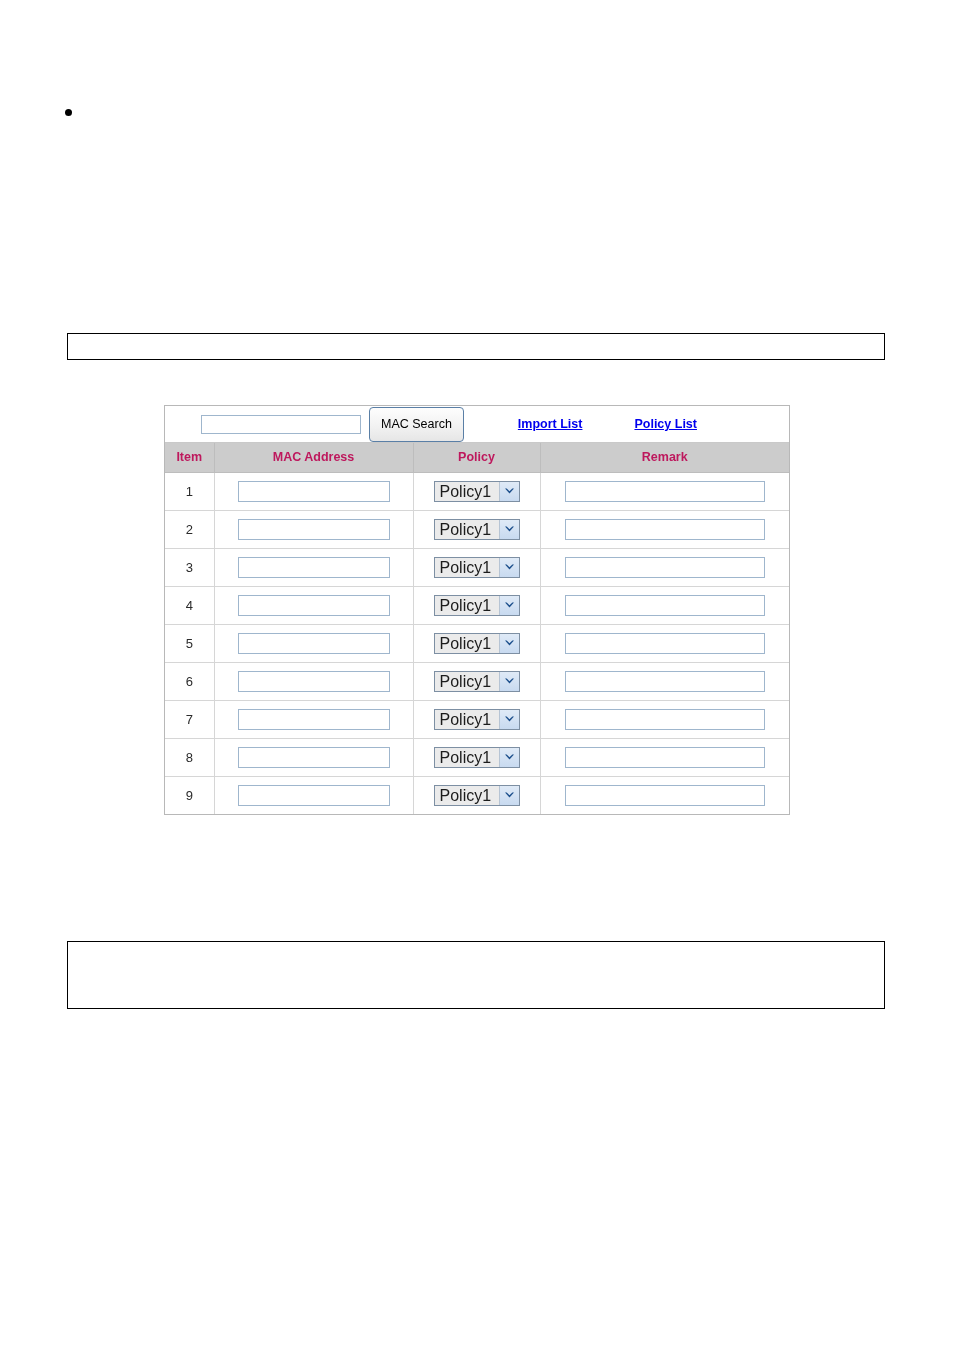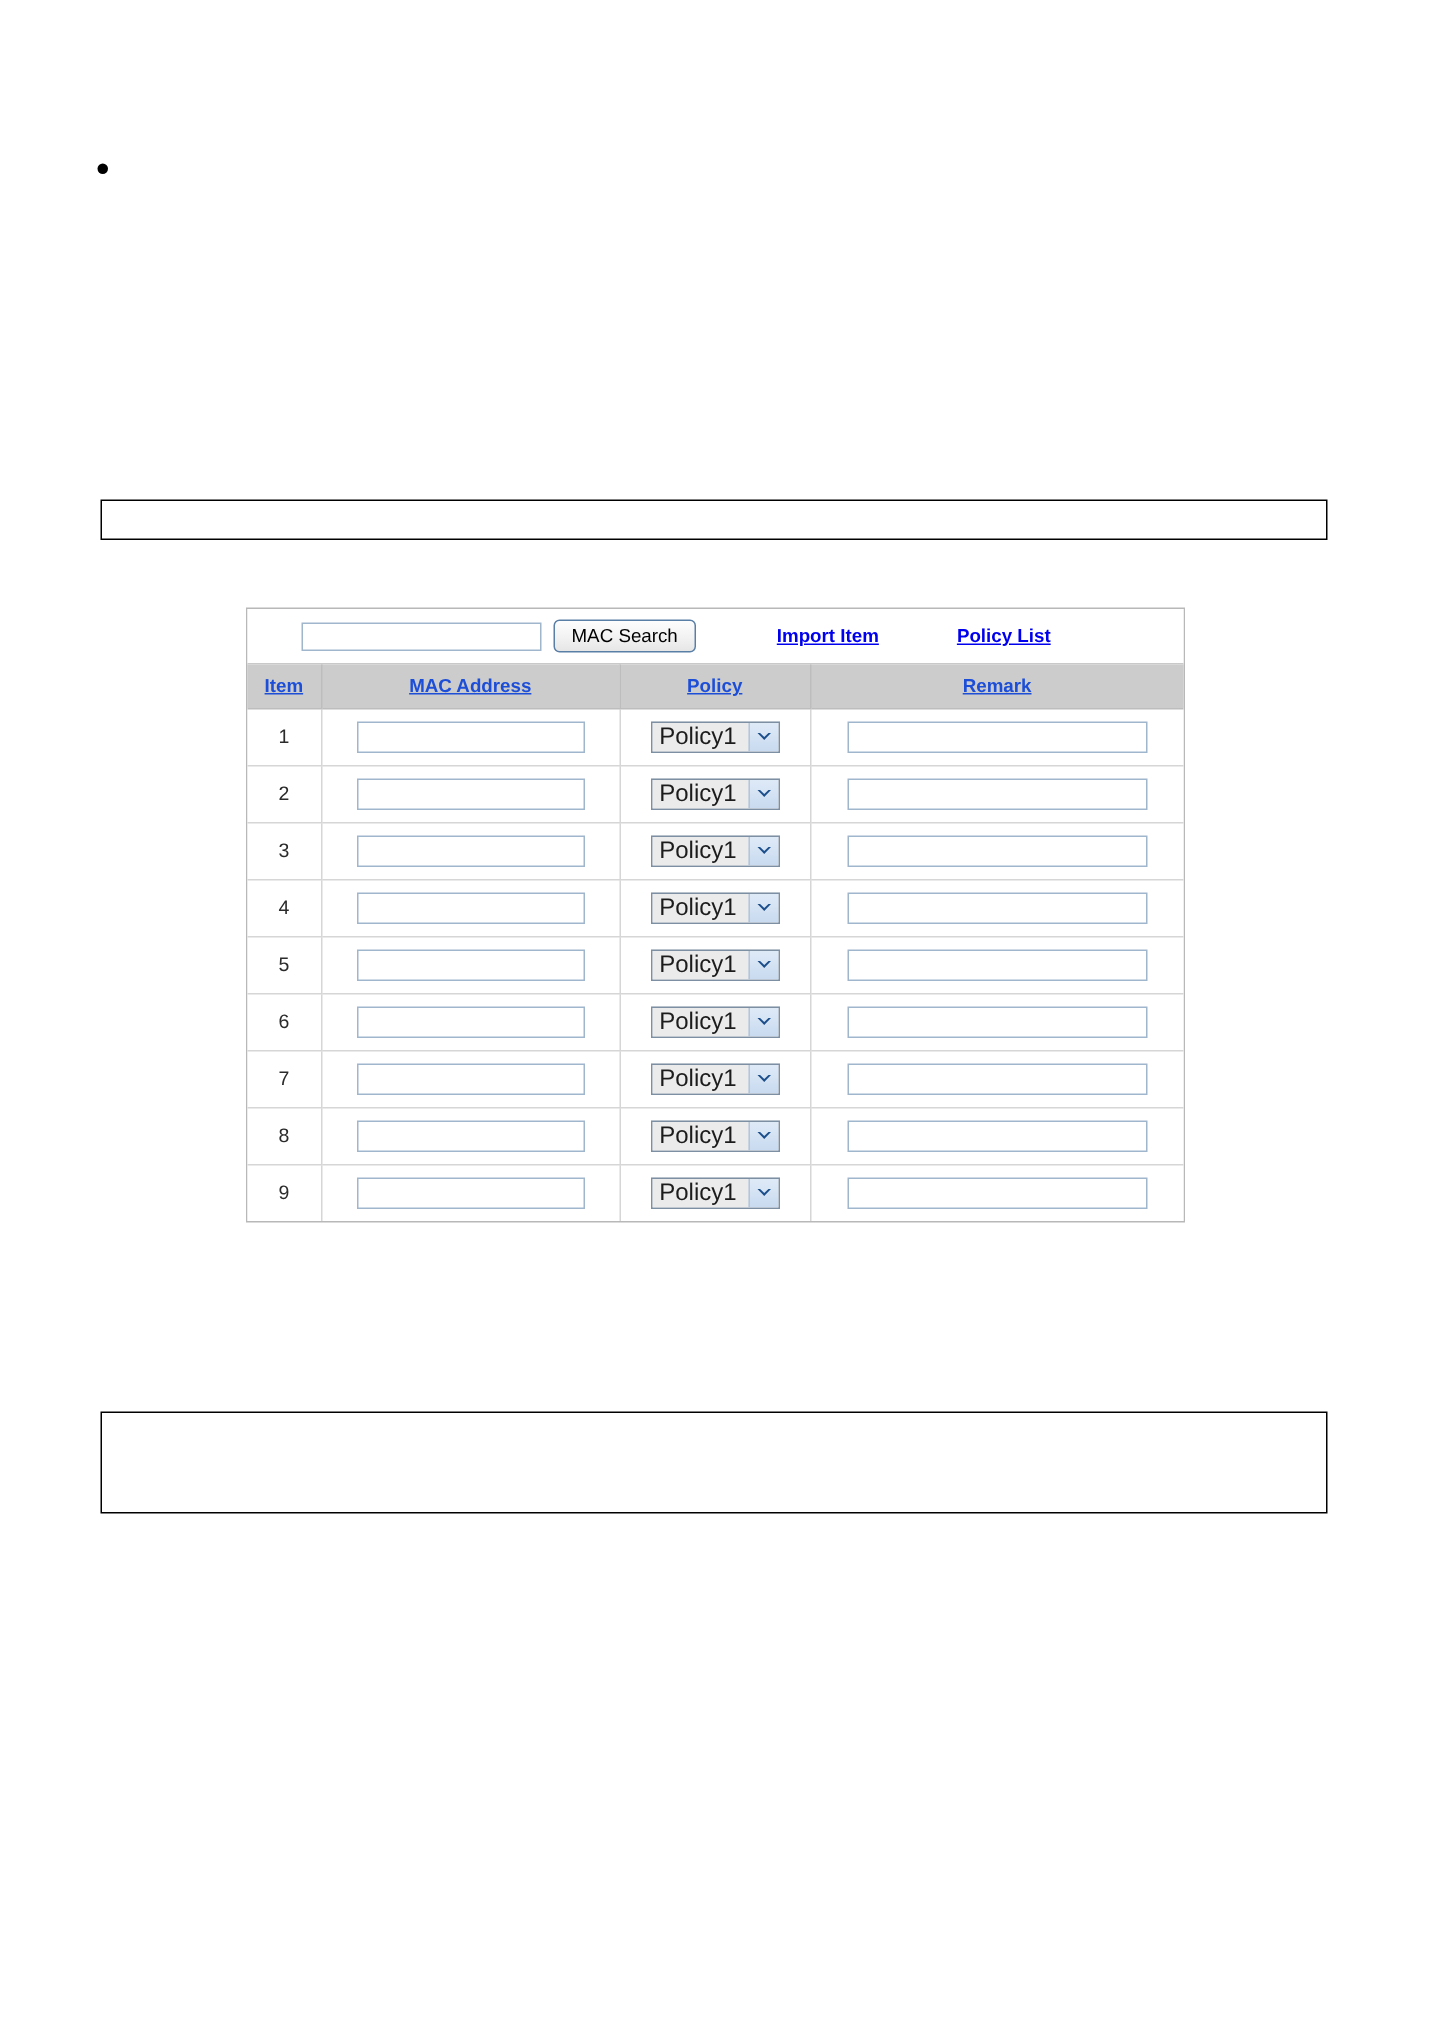--- a/index.html
+++ b/index.html
@@ -104,21 +104,21 @@
     background: #ffffff;
     box-sizing: border-box;
     outline: none;
     font-family: "Liberation Sans", sans-serif;
     font-size: 12px;
     padding: 0 3px;
     color: #000;
   }
   .search-btn {
     margin-left: 8px;
-    height: 22px;
+    height: 35px;
     padding: 0 11px;
     border: 1px solid #5a7fa6;
     border-radius: 4px;
     background: linear-gradient(to bottom, #fdfdfd 0%, #f2f2f2 55%, #e6e6e6 100%);
     font-family: "Liberation Sans", sans-serif;
     font-size: 12.5px;
     color: #000000;
     cursor: pointer;
     line-height: 20px;
   }
@@ -133,29 +133,28 @@
   .link-export { margin-left: 52px; }
 
   
   table.mac-table {
     width: 100%;
     border-collapse: collapse;
     table-layout: fixed;
   }
   table.mac-table th {
     background: #cccccc;
-    color: #1d4ed8;
+    color: #be185d;
     font-size: 12.5px;
     font-weight: bold;
     height: 29px;
     border-right: 1px solid #bdbdbd;
     border-bottom: 1px solid #bdbdbd;
     text-align: center;
     box-sizing: border-box;
-    text-decoration: underline;
   }
   table.mac-table th:last-child { border-right: none; }
   table.mac-table td {
     height: 38px;
     border-right: 1px solid #d6d6d6;
     border-bottom: 1px solid #d6d6d6;
     background: #ffffff;
     text-align: center;
     box-sizing: border-box;
     vertical-align: middle;
@@ -228,21 +227,21 @@
 <div class="note-box note-box-top">
   <div class="note-text"></div>
 </div>
 
 <div class="panel">
 
 
   <div class="toolbar">
     <input class="search-input" type="text" value="" style="">
     <button class="search-btn">MAC Search</button>
-    <span class="toolbar-link link-import">Import Item</span>
+    <span class="toolbar-link link-import">Import List</span>
     <span class="toolbar-link link-export">Policy List</span>
   </div>
 
   <table class="mac-table">
     <colgroup>
       <col class="col-item">
       <col class="col-mac">
       <col class="col-policy">
       <col class="col-remark">
     </colgroup>

